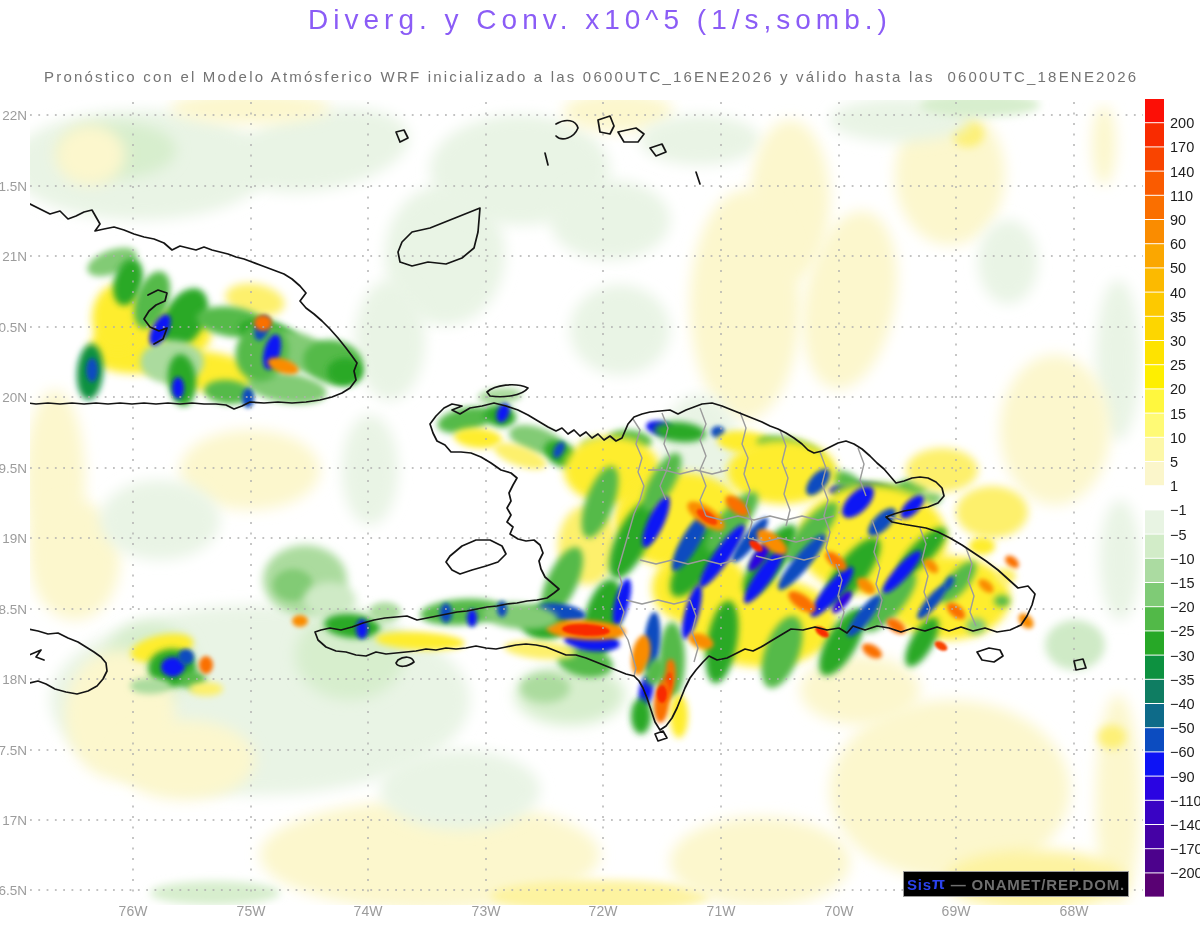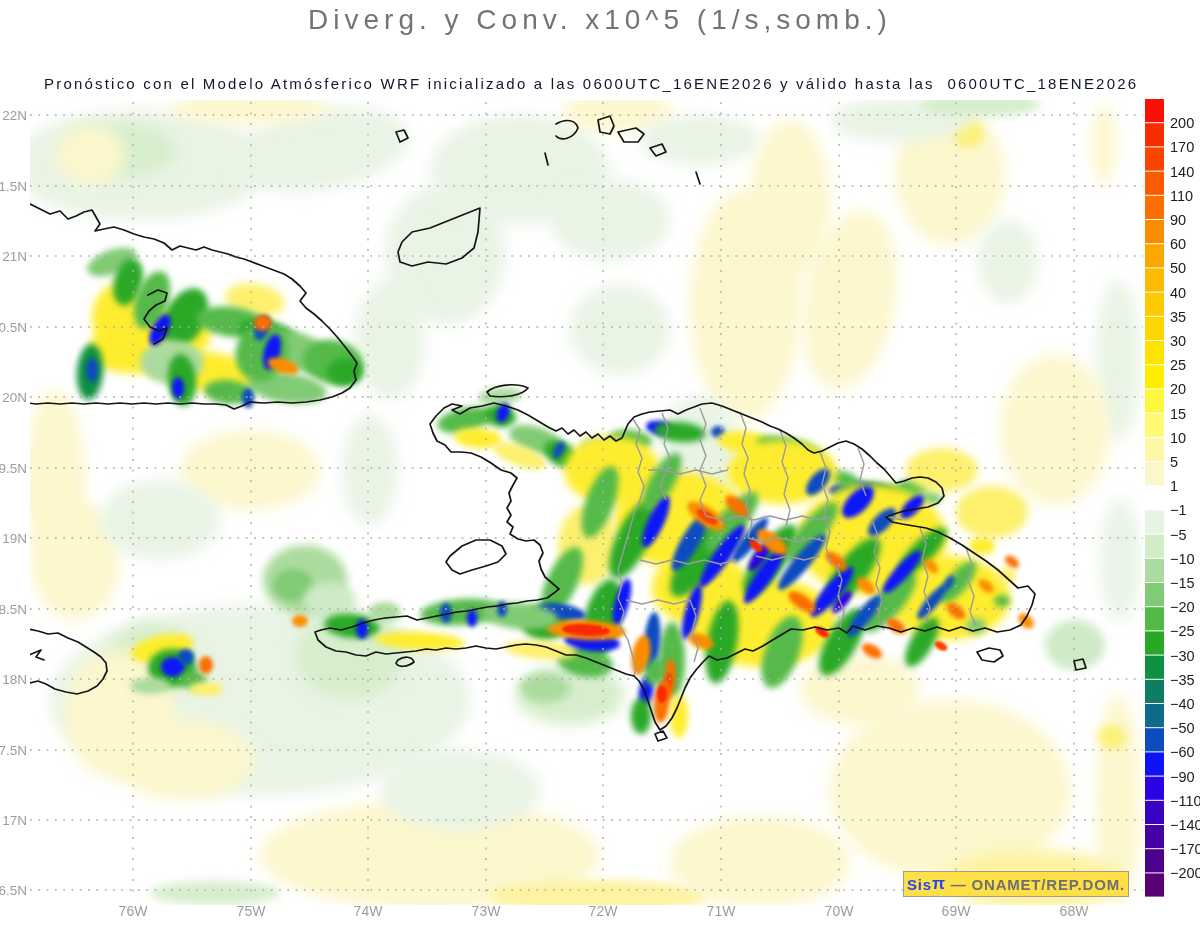--- a/index.html
+++ b/index.html
@@ -6,34 +6,34 @@
             font-family:"Liberation Sans", sans-serif;}
   .page{position:relative;width:1200px;height:927px;background:#fff;}
   .hdr{position:absolute;left:0;width:1200px;text-align:center;white-space:pre;}
   #title{top:4px;font-size:28px;letter-spacing:5px;}
   #sub1{top:46px;text-align:left;left:60px;width:1140px;font-size:17px;letter-spacing:2.6px;}
   #sub2{top:68px;text-align:left;left:44px;width:1156px;font-size:15px;letter-spacing:2.2px;}
   #plot{position:absolute;left:0;top:0;}
   .axlbl{font-family:"Liberation Sans",sans-serif;font-size:13.5px;fill:#9c9c9c;}
   .lonlbl{font-family:"Liberation Sans",sans-serif;font-size:14px;fill:#9c9c9c;}
   .cblbl{font-family:"Liberation Sans",sans-serif;font-size:14.5px;fill:#1c1c1c;}
-  #watermark{position:absolute;left:903px;top:871px;width:224px;height:24px;background:#fde047;
+  #watermark{position:absolute;left:903px;top:871px;width:224px;height:24px;background:#000000;
              border:1.5px solid #9c9c9c;display:flex;align-items:center;justify-content:center;
              font-size:15px;letter-spacing:0.8px;white-space:pre;}
   #watermark .wm-sis{color:#2b43ee;font-weight:bold;}
   #watermark .wm-pi{color:#2b43ee;font-weight:bold;font-size:17px;}
   #watermark .wm-rest{color:#6f6f6f;font-weight:bold;}
 </style>
 </head>
 <body>
 
 <div class="page">
 
-  <div id="title" class="hdr" style="color: #737373;">Diverg. y Conv. x10^5 (1/s,somb.)</div>
-  <div id="sub2" class="hdr" style="color: #0f172a; margin-top: 7px;">Pronóstico con el Modelo Atmósferico WRF inicializado a las 0600UTC_16ENE2026 y válido hasta las  0600UTC_18ENE2026</div>
+  <div id="title" class="hdr" style="color: #8b5cf6;">Diverg. y Conv. x10^5 (1/s,somb.)</div>
+  <div id="sub2" class="hdr" style="color: #737373;">Pronóstico con el Modelo Atmósferico WRF inicializado a las 0600UTC_16ENE2026 y válido hasta las  0600UTC_18ENE2026</div>
 
   <svg id="plot" width="1200" height="927" viewBox="0 0 1200 927">
     <defs>
       <filter id="bl8" x="-60%" y="-60%" width="220%" height="220%">
           <feGaussianBlur stdDeviation="7"></feGaussianBlur>
         </filter>
       <filter id="bl4" x="-60%" y="-60%" width="220%" height="220%">
           <feGaussianBlur stdDeviation="4.5"></feGaussianBlur>
         </filter>
       <filter id="bl3" x="-60%" y="-60%" width="220%" height="220%">

